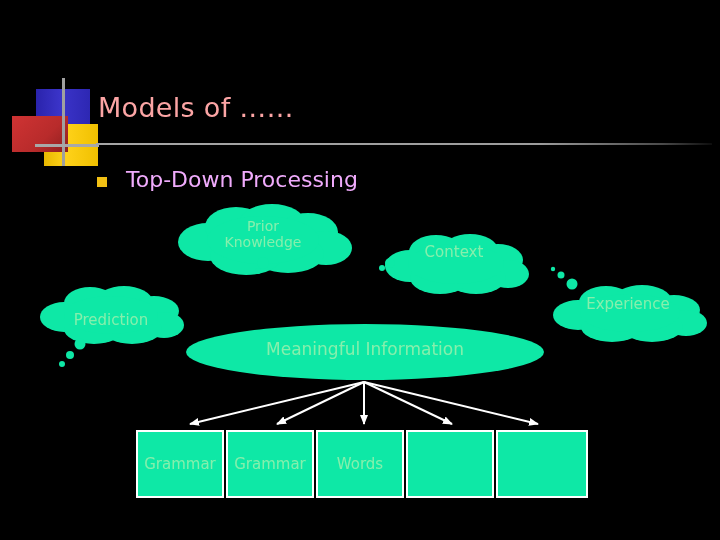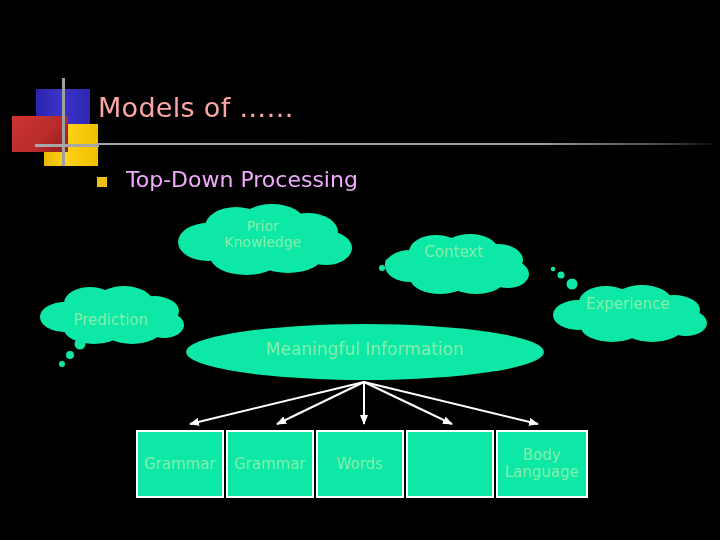--- a/index.html
+++ b/index.html
@@ -264,16 +264,14 @@
 
   <div class="box" style="left:226px; width:88px;"></div>
   <div class="shape-label box-label" style="left:226px; width:88px;">Grammar</div>
 
   <div class="box" style="left:316px; width:88px;"></div>
   <div class="shape-label box-label" style="left:316px; width:88px;border-radius:12px;">Words</div>
 
   <div class="box" style="left:406px; width:88px;"></div>
 
   <div class="box" style="left:496px; width:92px;"></div>
-  <div class="shape-label box-label" style="left:496px; width:92px;">Body
-Language</div>
 
 </div>
 
 </body></html>

